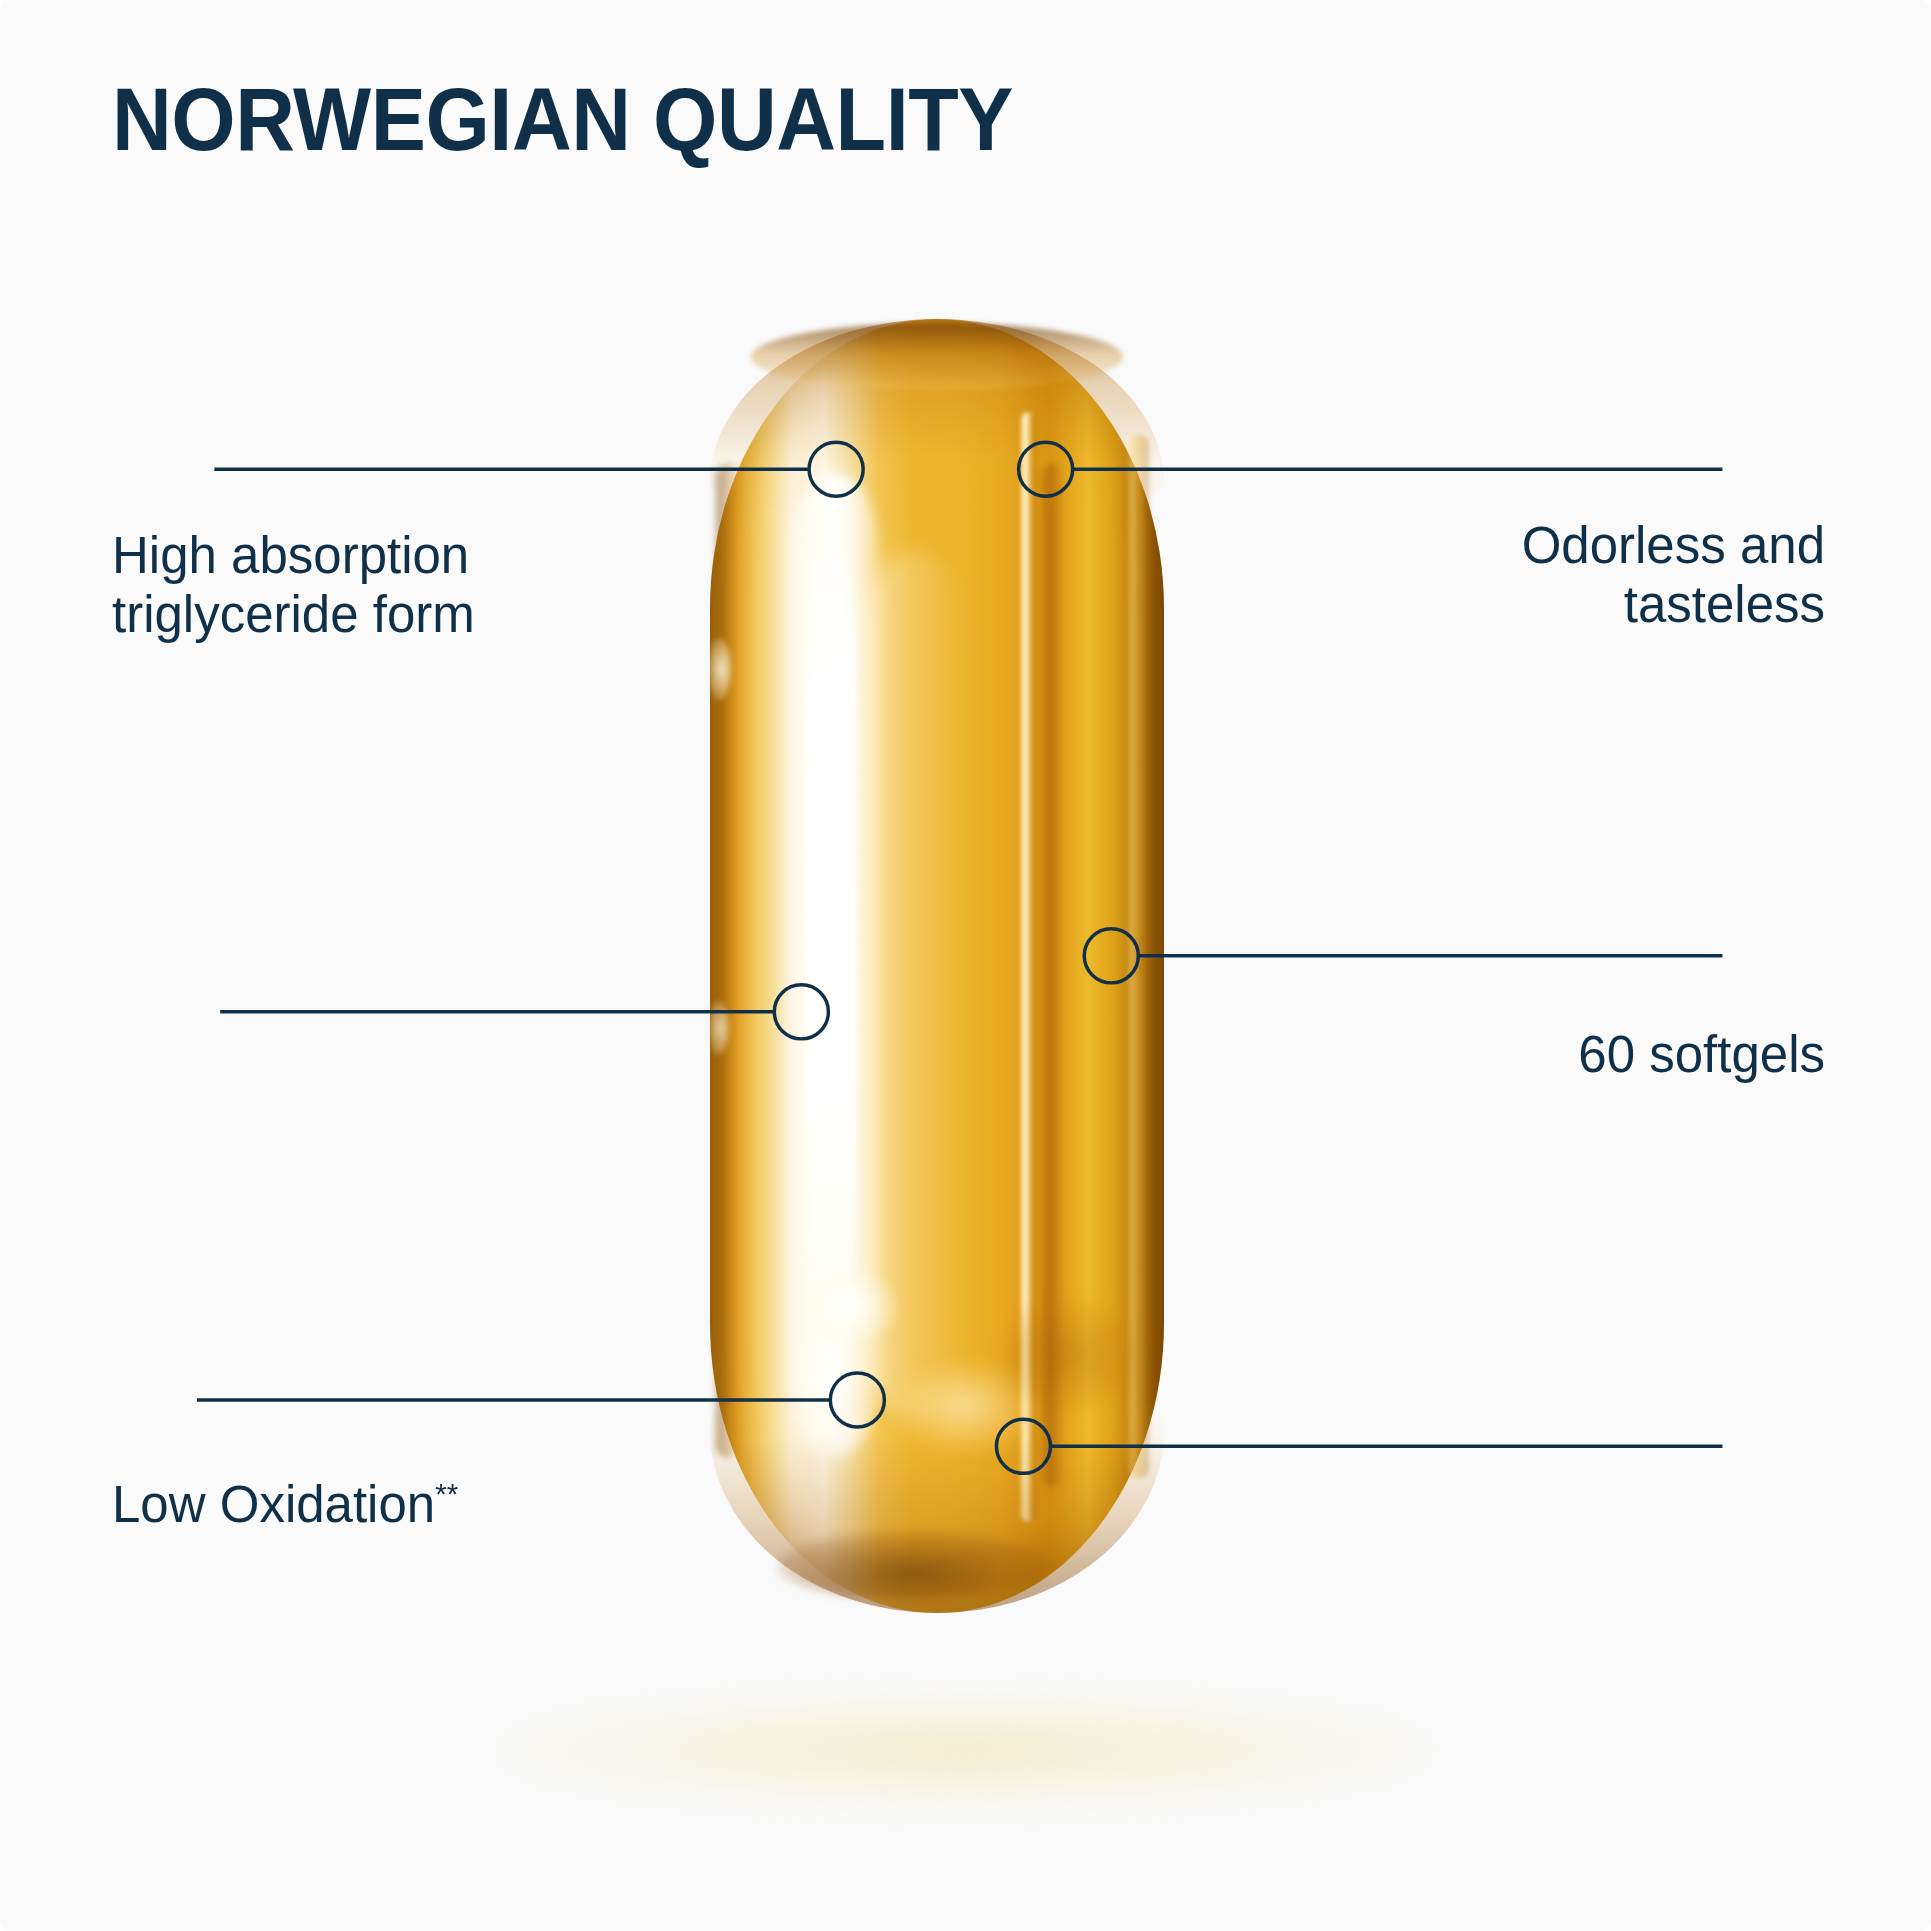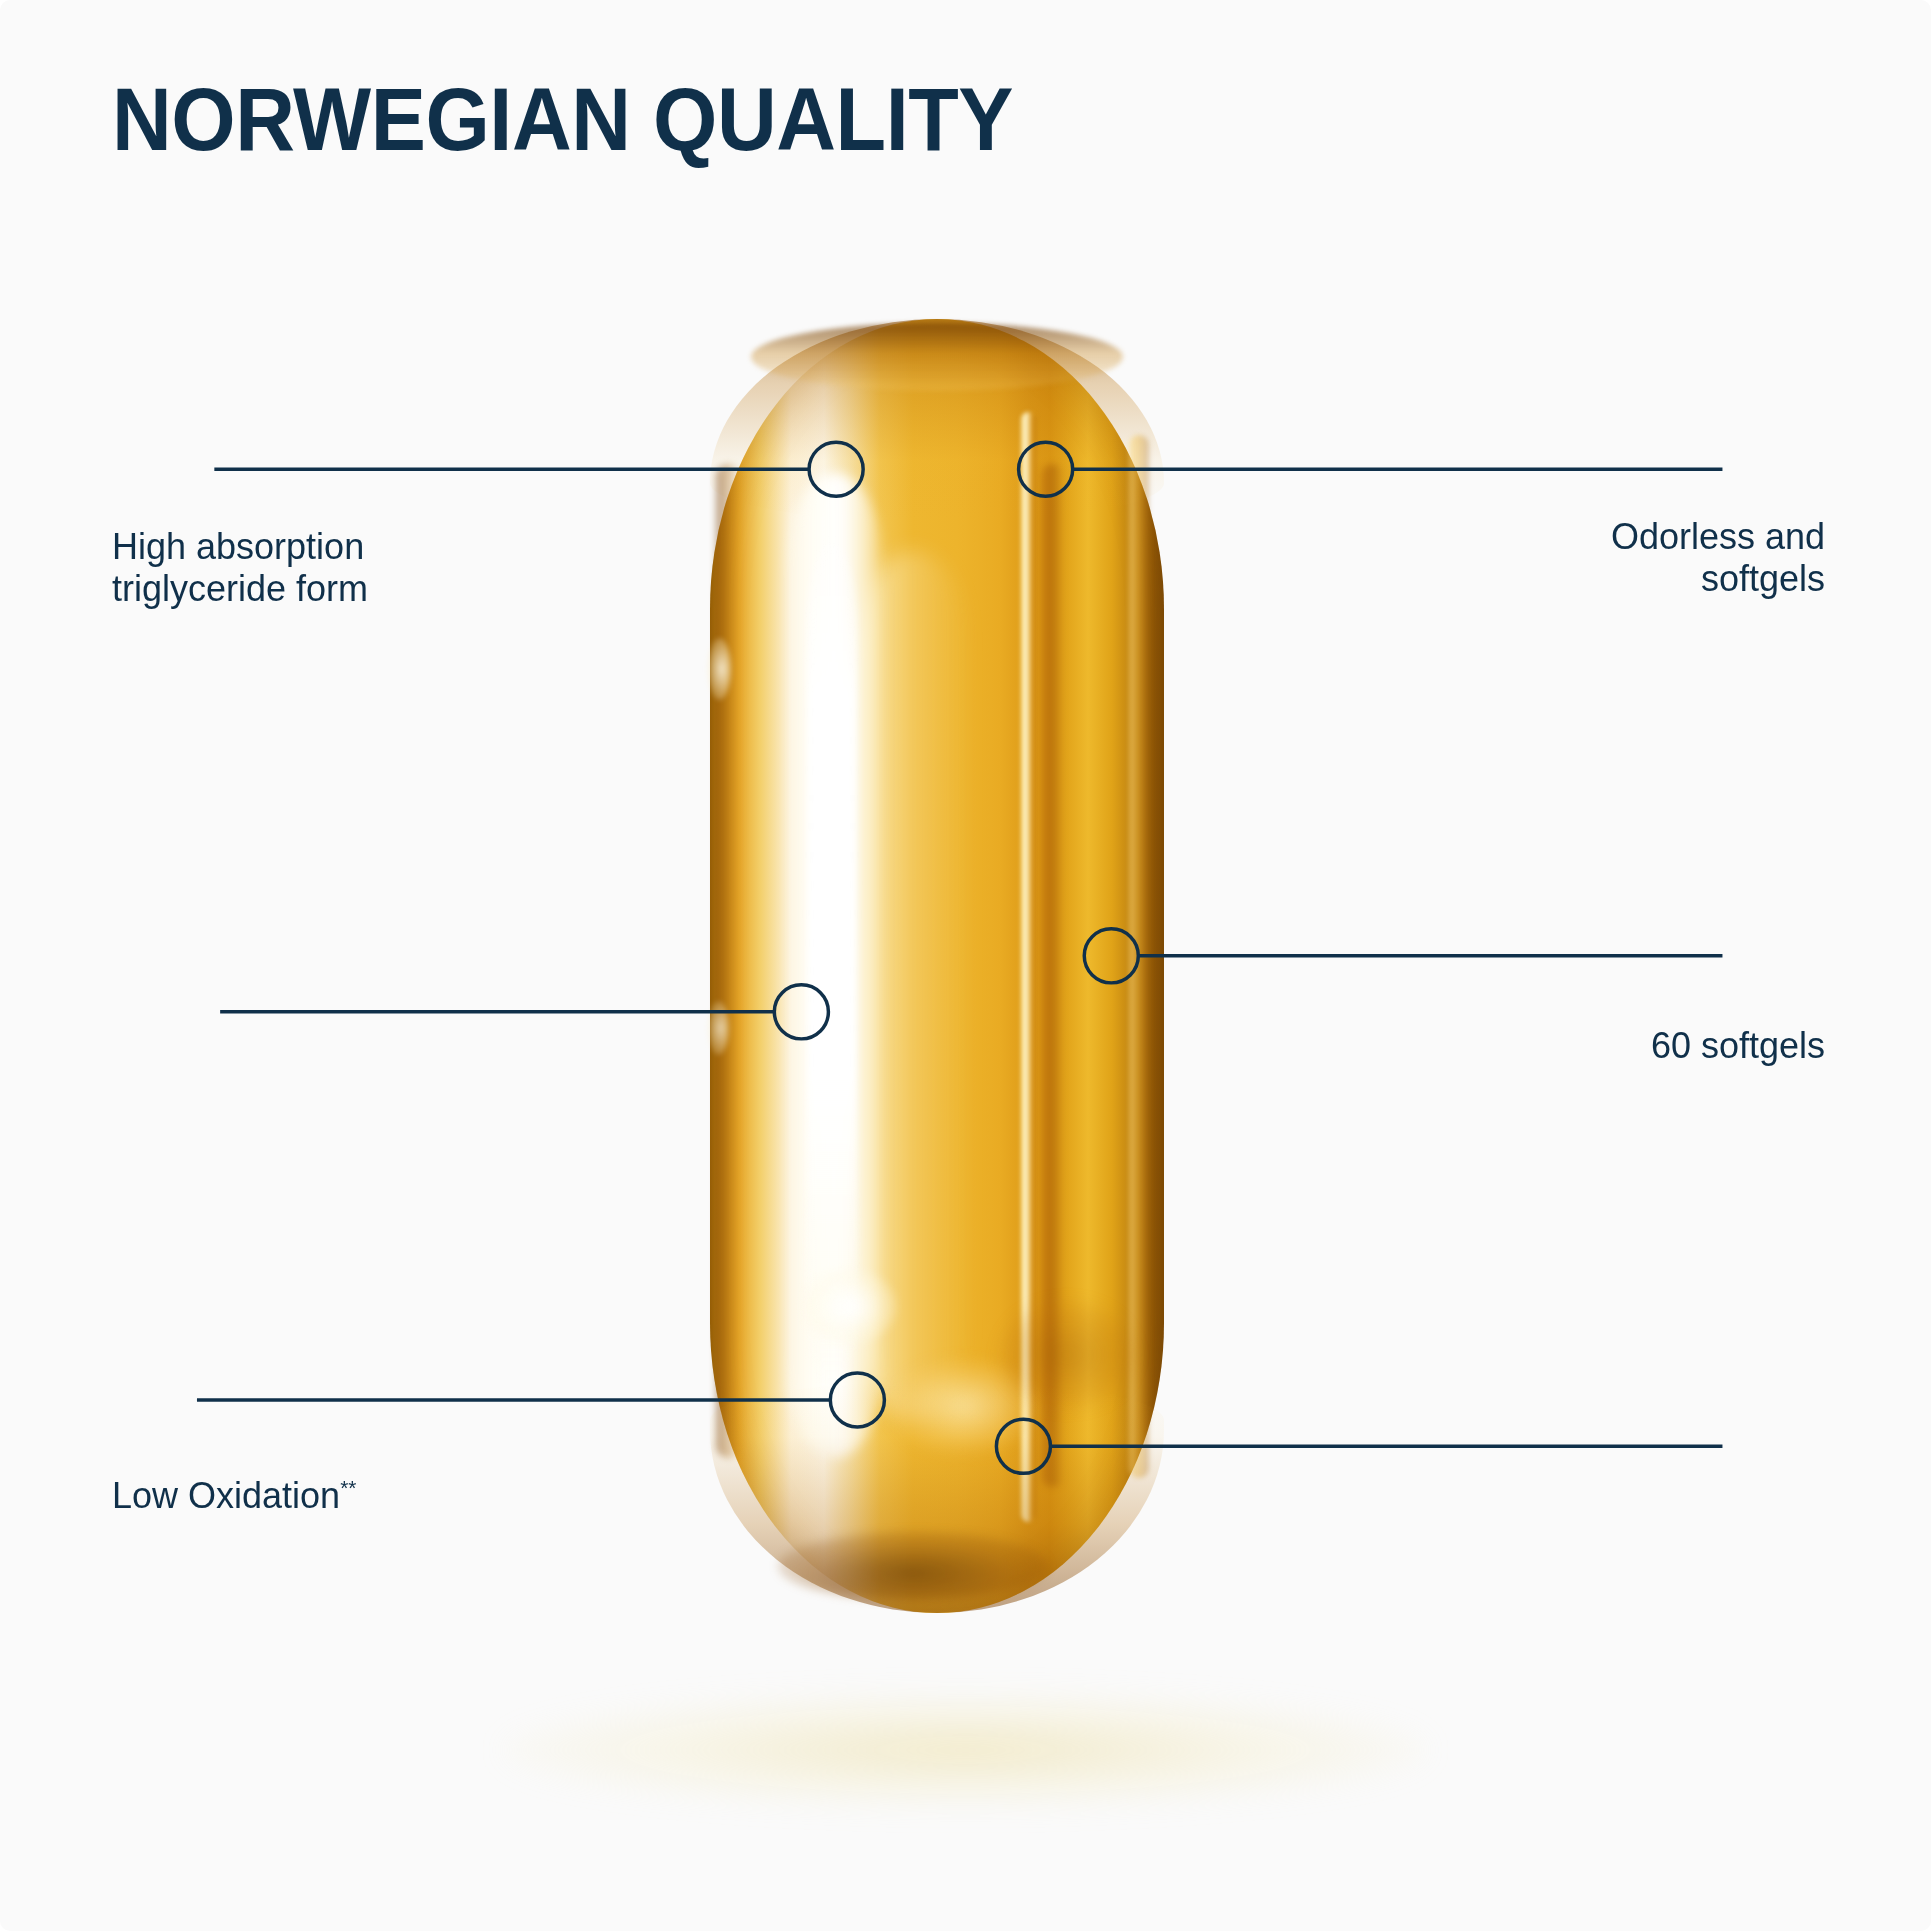--- a/index.html
+++ b/index.html
@@ -301,21 +301,21 @@
   .callout-layer {
     position: absolute;
     inset: 0;
     pointer-events: none;
   }
   .callout-layer svg { display: block; }
 
   .label {
     position: absolute;
     color: #10304a;
-    font-size: 36px;
+    font-size: 51px;
     line-height: 1.16;
     font-weight: 400;
     font-family: "Liberation Sans", sans-serif;
     white-space: pre-line;
   }
   .label.left  { text-align: left;  left: 112px; }
   .label.right { text-align: right; right: 106px; }
   .label sup {
     font-size: 0.58em;
     vertical-align: super;
@@ -386,20 +386,20 @@
     </svg>
   </div>
 
   <div class="label left" style="top:526px;">High absorption
 triglyceride form</div>
 
 
   <div class="label left" style="top:1475px;"><span>Low Oxidation</span><sup>**</sup></div>
 
   <div class="label right" style="top:516px;">Odorless and
-softgels</div>
+tasteless</div>
 
   <div class="label right" style="top:1025px;">60 softgels</div>
 
 
 
 </div>
 
 
 </body></html>

